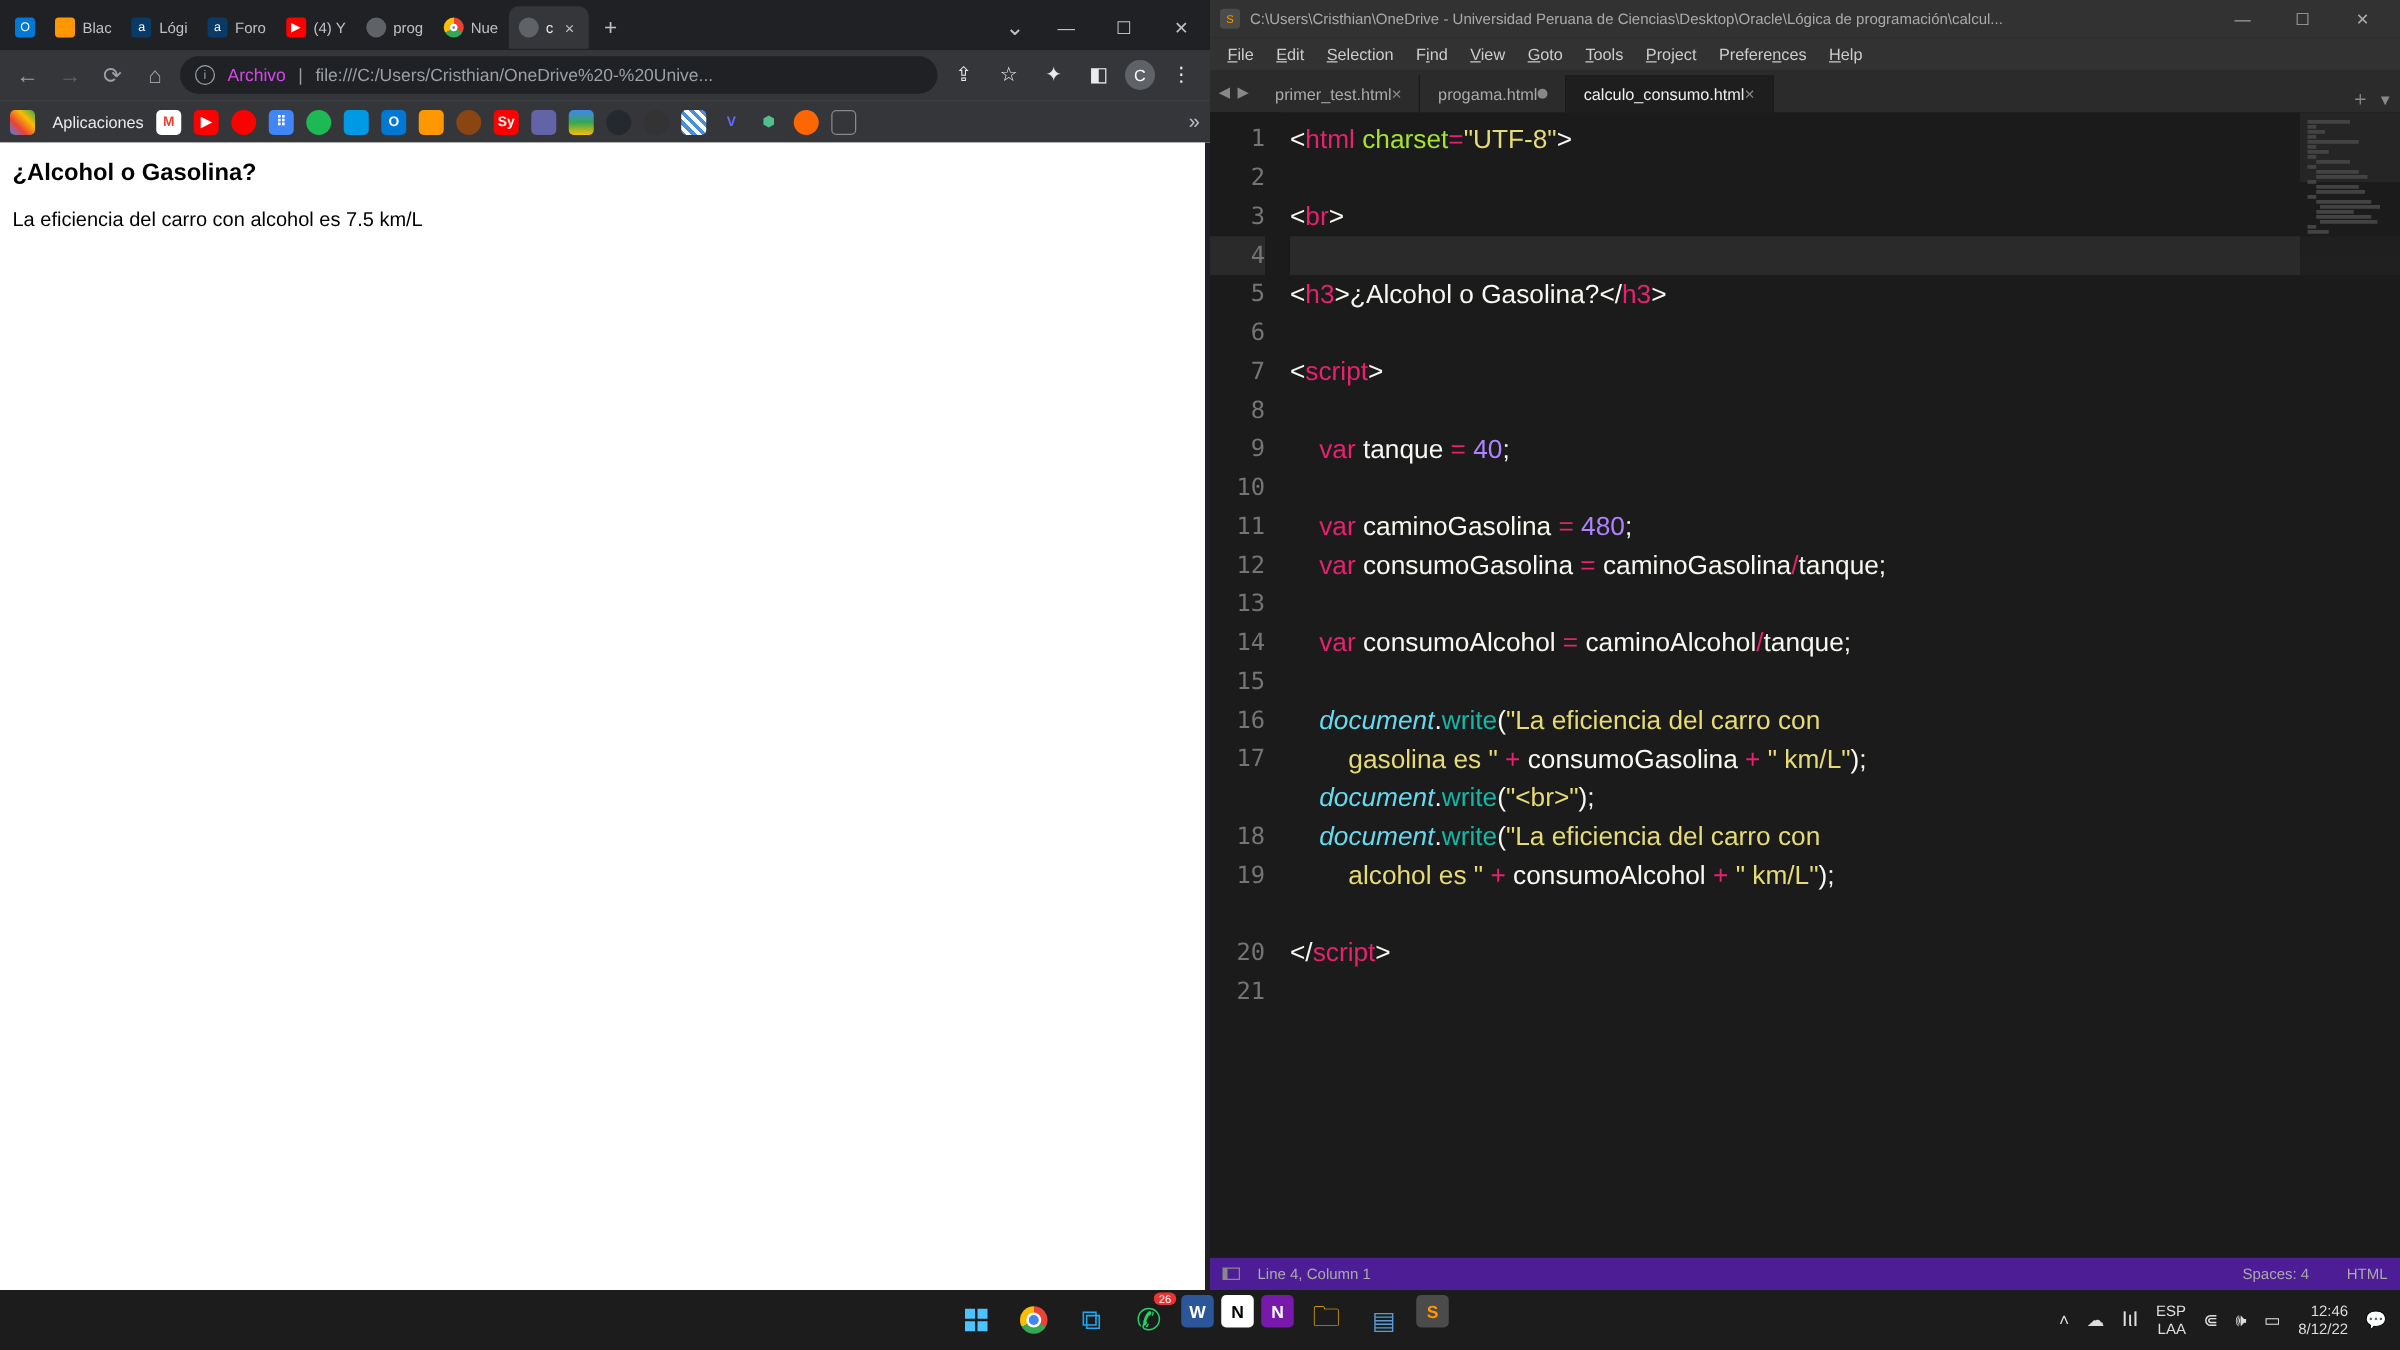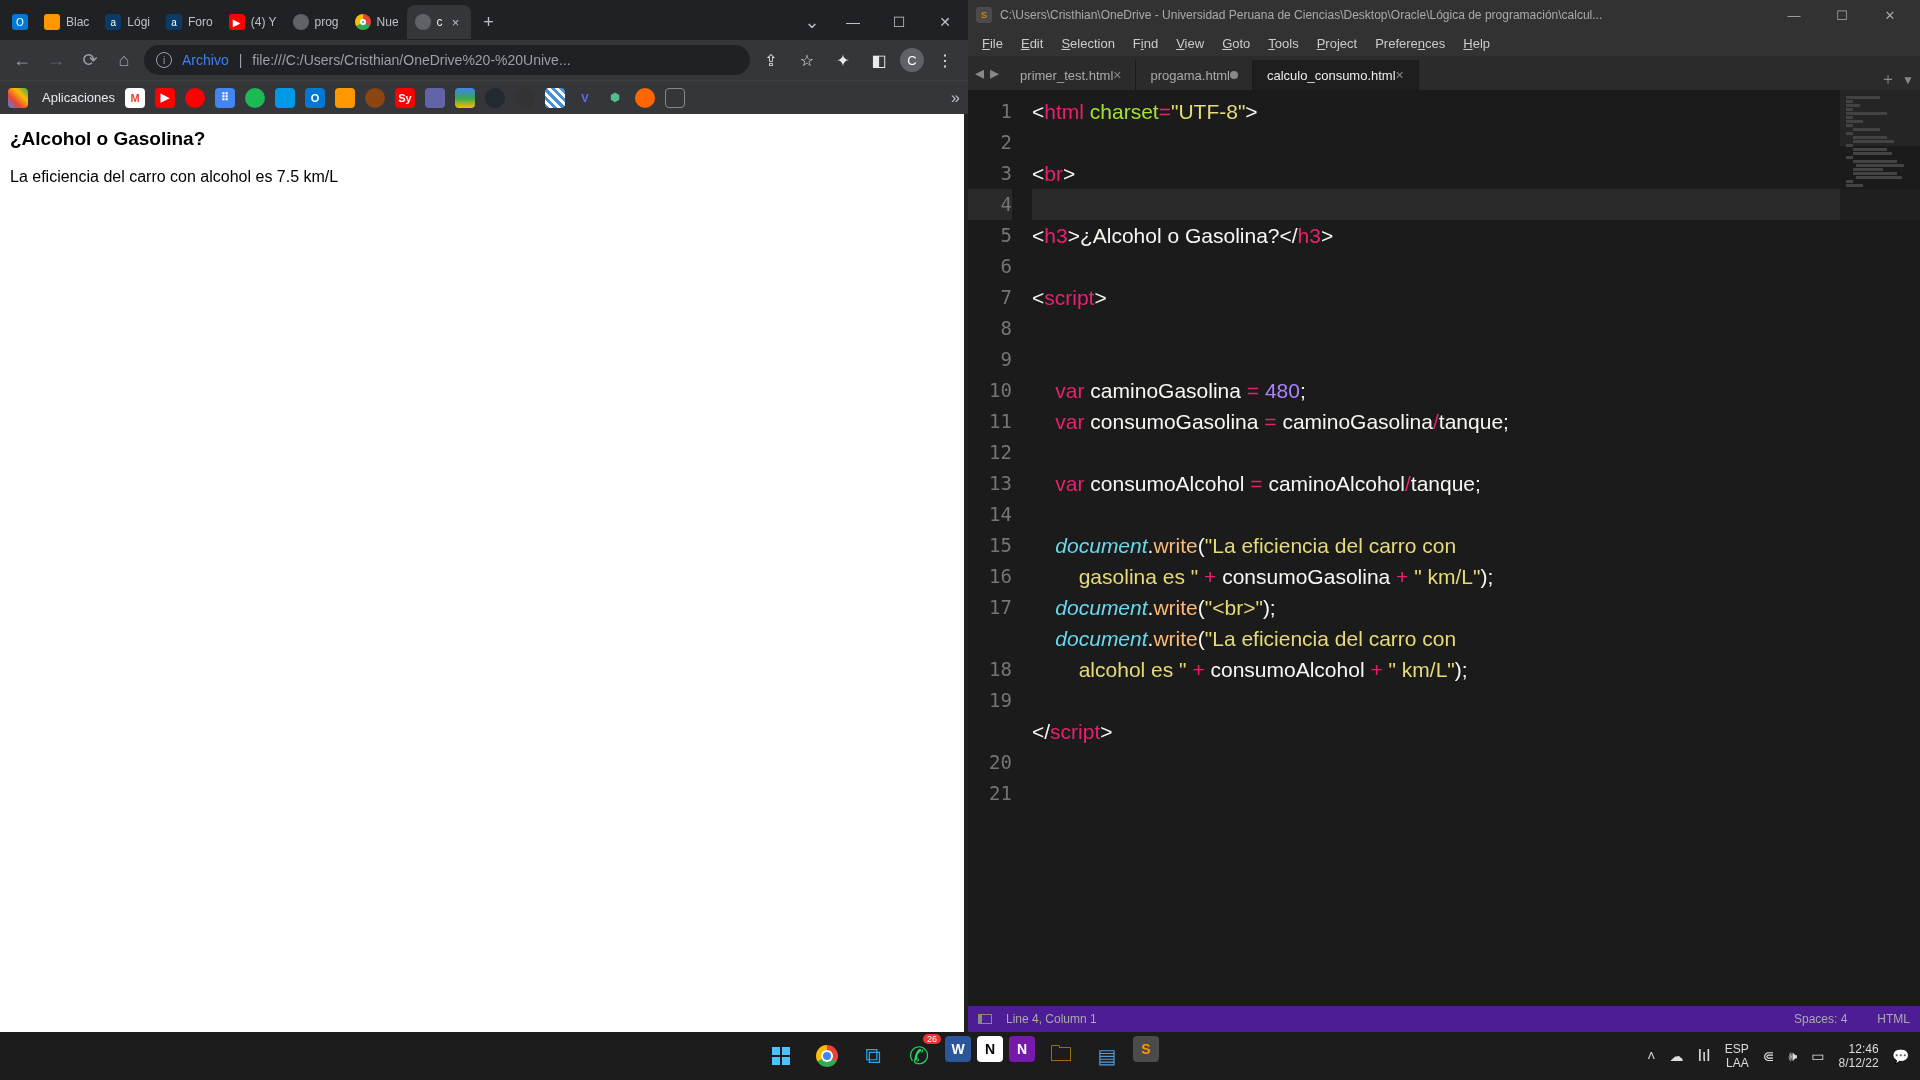--- a/index.html
+++ b/index.html
@@ -16,21 +16,21 @@
 .tab-icon { width: 16px; height: 16px; border-radius: 3px; display:flex; align-items:center; justify-content:center; font-size:10px; }
 .tab-close { width: 14px; height: 14px; display:flex;align-items:center;justify-content:center; color:#bdc1c6; font-size:13px; }
 .new-tab { width: 28px; height: 28px; display:flex;align-items:center;justify-content:center; color:#bdc1c6; font-size:18px; margin-left:4px; }
 .winbtns { margin-left:auto; display:flex; }
 .winbtn { width: 46px; height: 34px; display:flex;align-items:center;justify-content:center; color:#bdc1c6; font-size:14px; }
 .winbtn.caret { width:36px; font-size:18px;}
 .addrbar { background:#35363a; height: 40px; display:flex; align-items:center; padding:0 8px; gap:6px; }
 .navbtn { width:28px;height:28px;display:flex;align-items:center;justify-content:center;color:#9aa0a6;font-size:18px; border-radius:50%; }
 .omnibox { flex:1; background:#202124; height: 30px; border-radius:15px; display:flex; align-items:center; padding:0 12px; gap:10px; color:#e8eaed; font-size:14px; }
 .omnibox .info { width:16px;height:16px;border:1px solid #9aa0a6;border-radius:50%;display:flex;align-items:center;justify-content:center;font-size:10px;color:#9aa0a6; }
-.omni-label { color:#3b82f6; }
+.omni-label { color:#d946ef; }
 .omni-url { color:#9aa0a6; white-space:nowrap; overflow:hidden; text-overflow:ellipsis; flex:1; }
 .iconbtn { width:30px;height:30px;display:flex;align-items:center;justify-content:center;color:#e8eaed;font-size:16px;border-radius:50%; }
 .profile { width:24px;height:24px;border-radius:50%;background:#5f6368;display:flex;align-items:center;justify-content:center;font-size:13px;color:#fff; }
 .bookmarks { background:#35363a; height:34px; display:flex;align-items:center;padding:0 8px;gap:10px; border-top:1px solid #3c4043;}
 .bm { width:20px;height:20px;border-radius:4px;display:flex;align-items:center;justify-content:center;font-size:11px;font-weight:bold; }
 .bm-text { color:#e8eaed; font-size:13px; margin-left:4px; }
 .chrome-page { flex:1; background:#fff; padding:14px 10px; font-family: "Times New Roman", serif; color:#000; position:relative; }
 .chrome-page h3 { font-size: 19px; font-weight:bold; margin-bottom:18px; }
 .chrome-page .line { font-size: 16px; margin-bottom:2px; }
 .page-scroll-edge { position:absolute; right:0; top:0; bottom:0; width:4px; background: #202124; }
@@ -61,21 +61,21 @@
 .cursor-line { background:#2a2a2a; }
 .minimap { position:absolute; right:0; top:0; width:80px; height:140px; background: linear-gradient(#2a2a2a 40%, #1b1b1b 40%); opacity:.7; }
 .minimap-code { padding:6px; }
 .mmline { height:3px; margin-bottom:1px; background:#555; }
 .attr { color:#a6e22e; }
 .str { color:#e6db74; }
 .var { color:#e6216e; }
 .num { color:#ae81ff; }
 .op { color:#e6216e; }
 .obj { color:#66d9ef; font-style:italic; }
-.fn { color:#fdba74; }
+.fn { color:#14b8a6; }
 .tagname { color:#e6216e; }
 .st-status { height:26px; background:#4c1d95; display:flex;align-items:center; padding:0 10px; font-size:12px; color:#aaa; gap:20px; }
 .st-status-left { display:flex; align-items:center; gap:14px;}
 .st-status-right { margin-left:auto; display:flex; gap:30px; }
 .panel-icon { width:14px; height:10px; border:1px solid #888; border-left-width:4px; }
 
 
 .taskbar { height:48px; background:#1c1c1c; display:flex; align-items:center; position:relative; }
 .tb-center { position:absolute; left:50%; transform:translateX(-50%); display:flex; gap:6px; }
 .tbicon { width:40px; height:40px; border-radius:4px; display:flex; align-items:center; justify-content:center; font-size:18px; }
@@ -263,20 +263,21 @@
     </div>
     <div class="code">
 <div class="codeline">&lt;<span class="tagname">html</span> <span class="attr">charset</span><span class="op">=</span><span class="str">"UTF-8"</span>&gt;</div>
 <div class="codeline"></div>
 <div class="codeline">&lt;<span class="tagname">br</span>&gt;</div>
 <div class="codeline cursor-line"></div>
 <div class="codeline">&lt;<span class="tagname">h3</span>&gt;¿Alcohol o Gasolina?&lt;/<span class="tagname">h3</span>&gt;</div>
 <div class="codeline"></div>
 <div class="codeline">&lt;<span class="tagname">script</span>&gt;</div>
 <div class="codeline"></div>
+<div class="codeline">    <span class="var">var</span> tanque <span class="op">=</span> <span class="num">40</span>;</div>
 <div class="codeline"></div>
 <div class="codeline">    <span class="var">var</span> caminoGasolina <span class="op">=</span> <span class="num">480</span>;</div>
 <div class="codeline">    <span class="var">var</span> consumoGasolina <span class="op">=</span> caminoGasolina<span class="op">/</span>tanque;</div>
 <div class="codeline"></div>
 <div class="codeline">    <span class="var">var</span> consumoAlcohol <span class="op">=</span> caminoAlcohol<span class="op">/</span>tanque;</div>
 <div class="codeline"></div>
 <div class="codeline">    <span class="obj">document</span>.<span class="fn">write</span>(<span class="str">"La eficiencia del carro con </span></div>
 <div class="codeline"><span class="str">        gasolina es "</span> <span class="op">+</span> consumoGasolina <span class="op">+</span> <span class="str">" km/L"</span>);</div>
 <div class="codeline">    <span class="obj">document</span>.<span class="fn">write</span>(<span class="str">"&lt;br&gt;"</span>);</div>
 <div class="codeline">    <span class="obj">document</span>.<span class="fn">write</span>(<span class="str">"La eficiencia del carro con </span></div>

